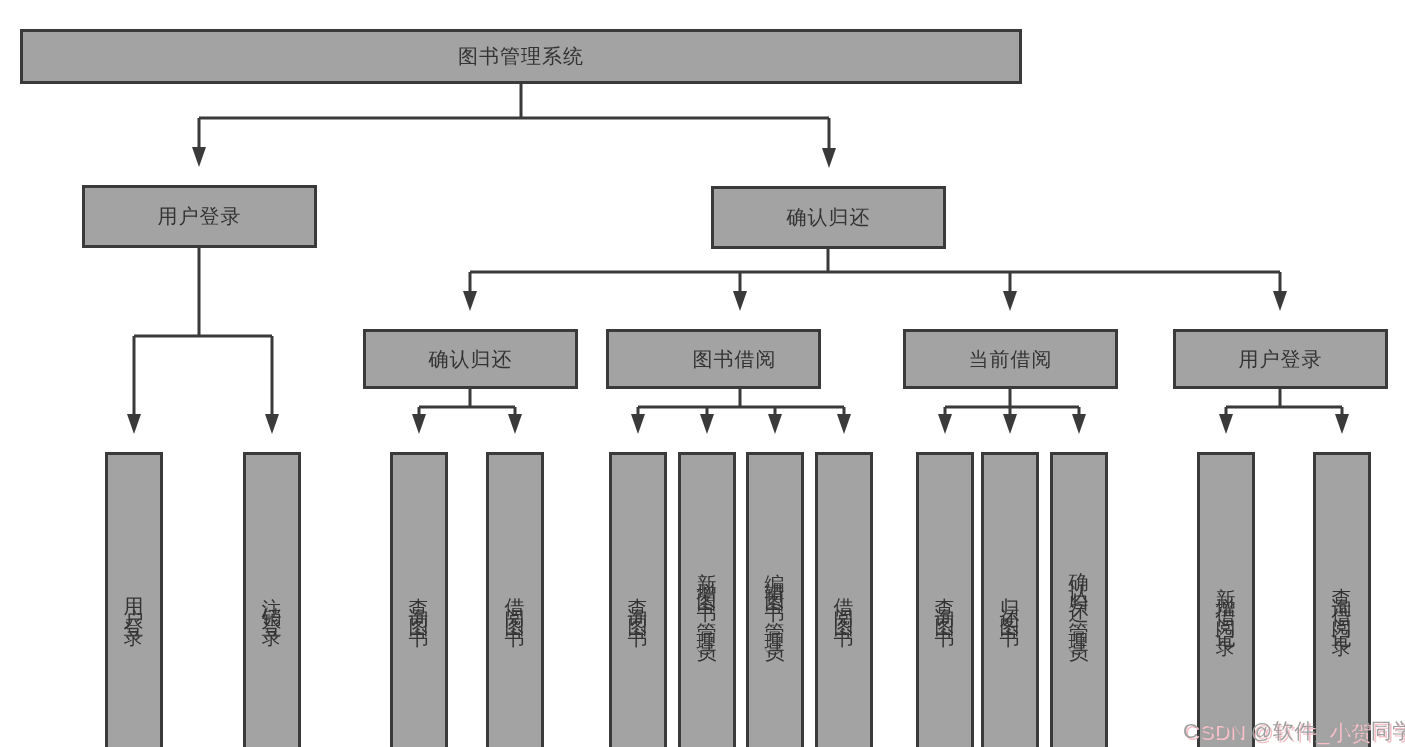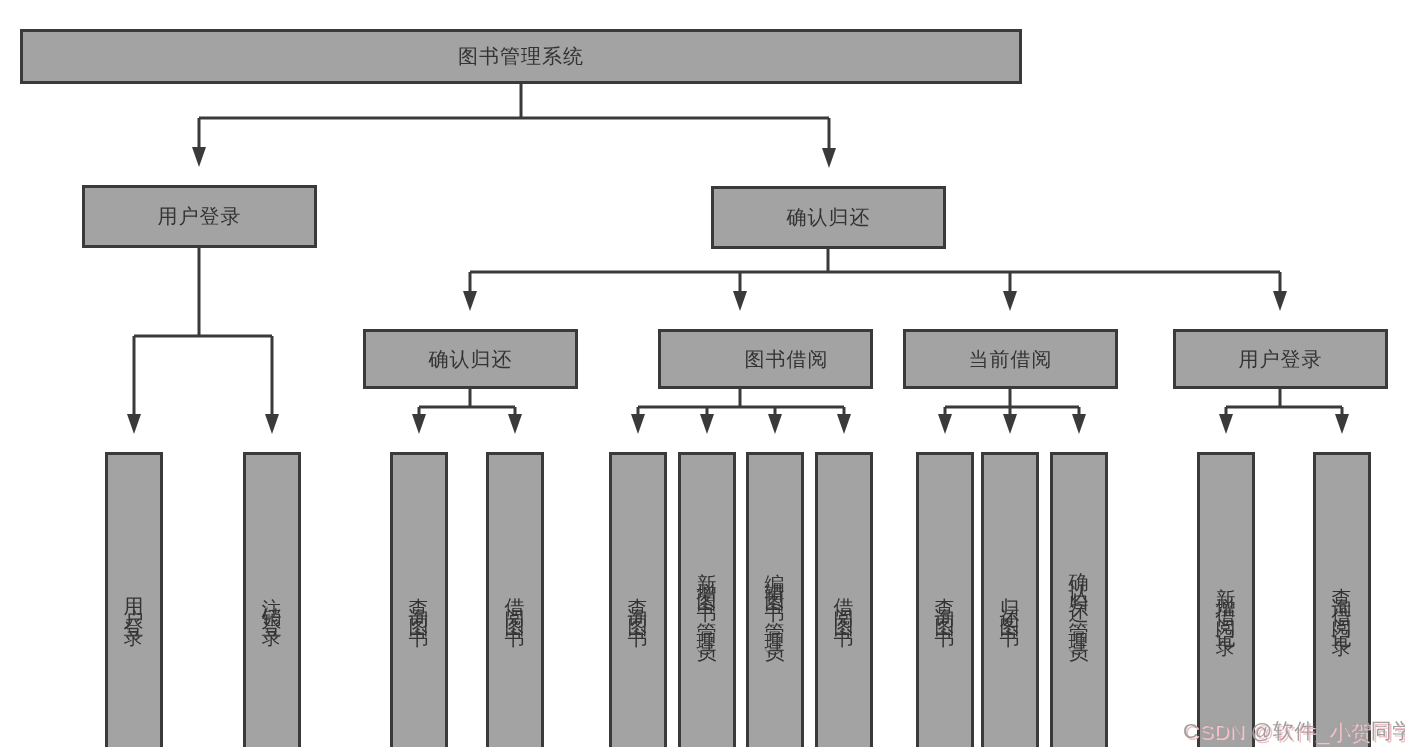--- a/index.html
+++ b/index.html
@@ -38,21 +38,21 @@
     line-height: 1;
     white-space: normal;
     font-size: 20px;
   }
   
   .root  { left: 20px;   top: 13px;  width: 1002px; height: 55px; }
   .l2a   { left: 82px;   top: 169px; width: 235px;  height: 63px; }
   .l2b   { left: 711px;  top: 170px; width: 235px;  height: 63px; }
   .l3    { top: 313px;   width: 215px; height: 60px; }
   .g0    { left: 363px; }
-  .g1    { left: 658px; padding-left: 42px; }
+  .g1    { left: 606px; padding-left: 42px; }
   .g2    { left: 903px; }
   .g3    { left: 1173px; }
   .leaf  { top: 436px; width: 58px; height: 299px; }
   .f1  { left: 105px; }
   .f2  { left: 243px; }
   .f3  { left: 390px; }
   .f4  { left: 486px; }
   .f5  { left: 609px; }
   .f6  { left: 678px; }
   .f7  { left: 746px; }

